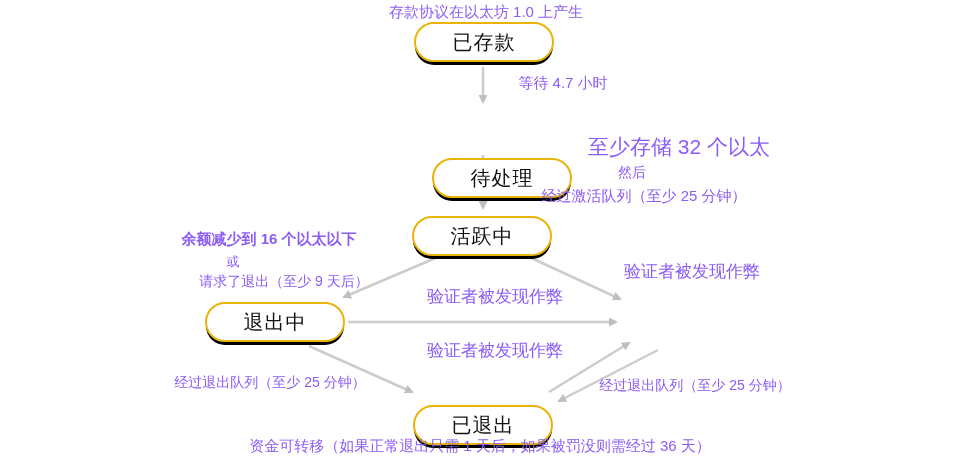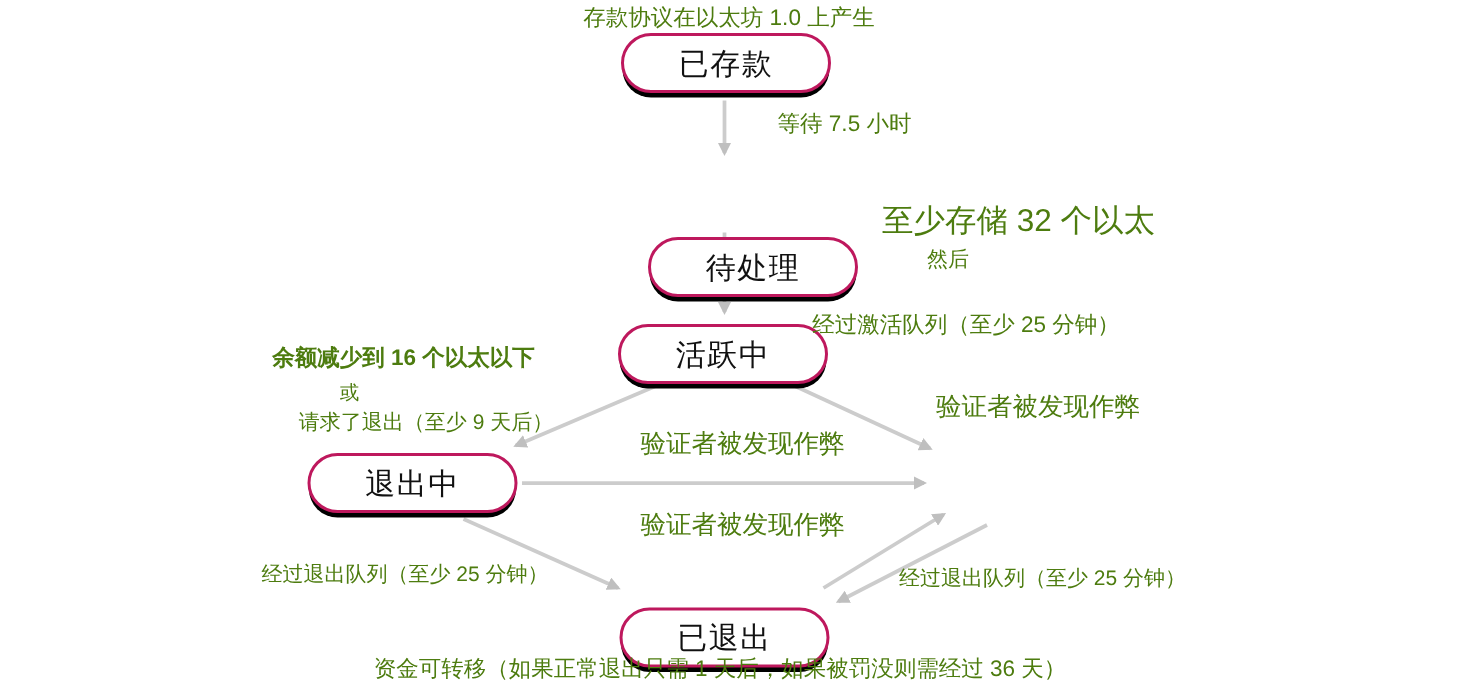--- a/index.html
+++ b/index.html
@@ -9,36 +9,36 @@
     background:#ffffff;
     font-family:"Liberation Sans","DejaVu Sans",sans-serif;
     color:#1a1a1a;
     overflow:hidden;
   }
   .edges{position:absolute;left:0;top:0;width:972px;height:466px;}
   .node{
     position:absolute;
     width:140px;height:40px;
     background:#ffffff;
-    border:2px solid #be185d;
+    border:2px solid #eab308;
     border-radius:22px;
     box-shadow:0 4px 0 -1px #000000;
     display:flex;align-items:center;justify-content:center;
     font-size:20px;
     letter-spacing:1px;
     color:#111;
     box-sizing:border-box;
     z-index:2;
   }
   .lbl{
     position:absolute;
     transform:translate(-50%,-50%);
     white-space:nowrap;
     font-size:15px;
-    color:#4d7c0f;
+    color:#8b5cf6;
     z-index:3;
   }
   .lbl-big{font-size:21px;}
   .lbl-cheat{font-size:17px;}
   .lbl-sm{font-size:14px;}
   .lbl-xs{font-size:13px;}
 </style>
 </head>
 <body>
 
@@ -62,24 +62,24 @@
     </g>
   </svg>
 
   <div class="node" style="left:414px;top:22px;">已存款</div>
   <div class="node" style="left:432px;top:110px;margin-top:48px;">待处理</div>
   <div class="node" style="left:412px;top:216px;">活跃中</div>
   <div class="node" style="left:205px;top:302px;">退出中</div>
   <div class="node" style="left:413px;top:405px;">已退出</div>
 
   <div class="lbl" style="left:486px;top:12px;">存款协议在以太坊 1.0 上产生</div>
-  <div class="lbl" style="left:563px;top:83px;">等待 7.5 小时</div>
+  <div class="lbl" style="left:563px;top:83px;">等待 4.7 小时</div>
   <div class="lbl lbl-big" style="left:647px;top:147px;margin-left:32px;">至少存储 32 个以太</div>
   <div class="lbl lbl-sm" style="left:632px;top:173px;">然后</div>
-  <div class="lbl" style="left:644px;top:196px;margin-top:21px;">经过激活队列（至少 25 分钟）</div>
+  <div class="lbl" style="left:644px;top:196px;">经过激活队列（至少 25 分钟）</div>
   <div class="lbl" style="left:269px;top:239px;font-weight:bold;">余额减少到 16 个以太以下</div>
   <div class="lbl lbl-xs" style="left:233px;top:262px;">或</div>
   <div class="lbl lbl-sm" style="left:260px;top:282px;margin-left:24px;">请求了退出（至少 9 天后）</div>
   <div class="lbl lbl-cheat" style="left:692px;top:271px;">验证者被发现作弊</div>
   <div class="lbl lbl-cheat" style="left:495px;top:296px;">验证者被发现作弊</div>
   <div class="lbl lbl-cheat" style="left:495px;top:350px;">验证者被发现作弊</div>
   <div class="lbl lbl-sm" style="left:270px;top:383px;">经过退出队列（至少 25 分钟）</div>
   <div class="lbl lbl-sm" style="left:695px;top:386px;">经过退出队列（至少 25 分钟）</div>
   <div class="lbl" style="left:480px;top:446px;">资金可转移（如果正常退出只需 1 天后，如果被罚没则需经过 36 天）</div>
 

